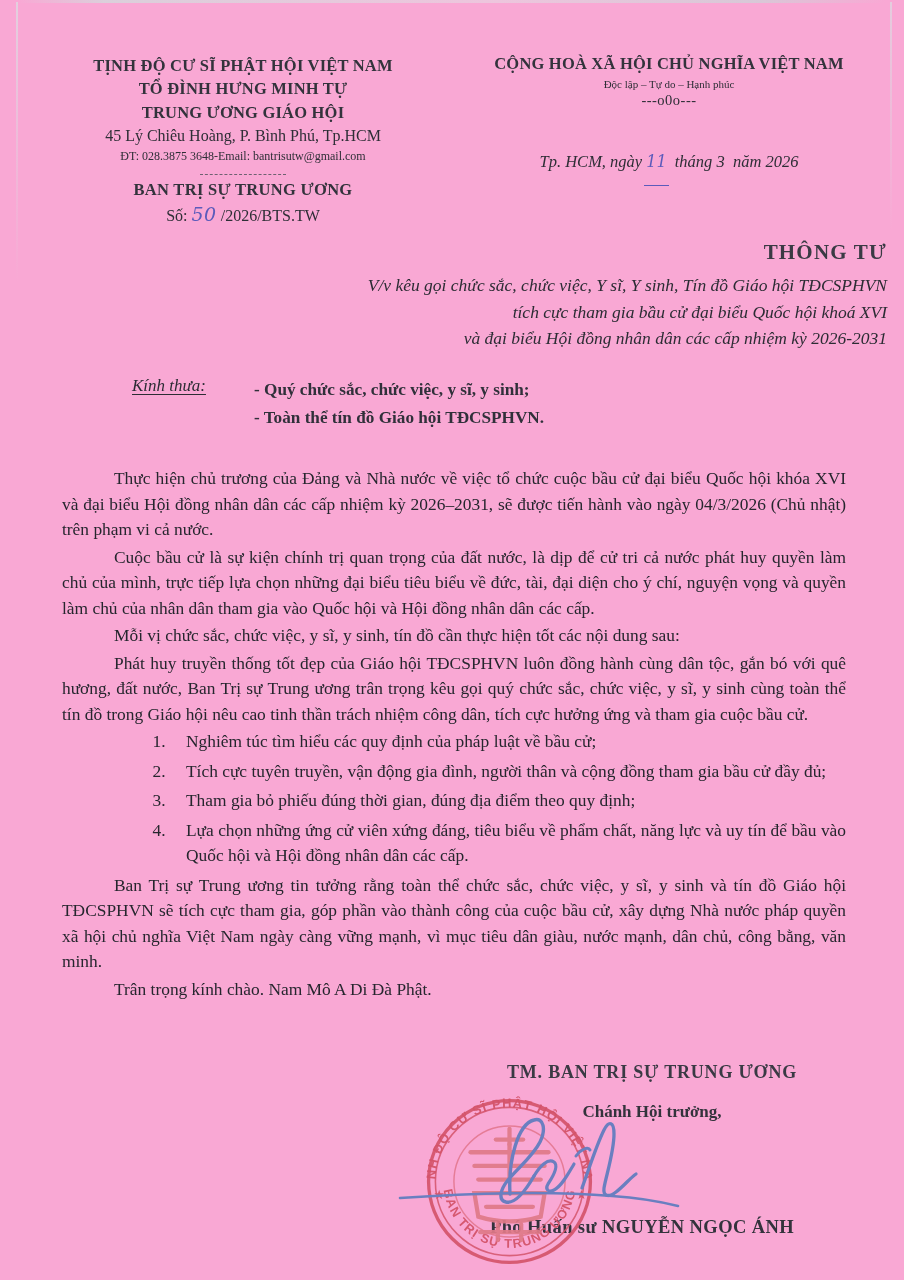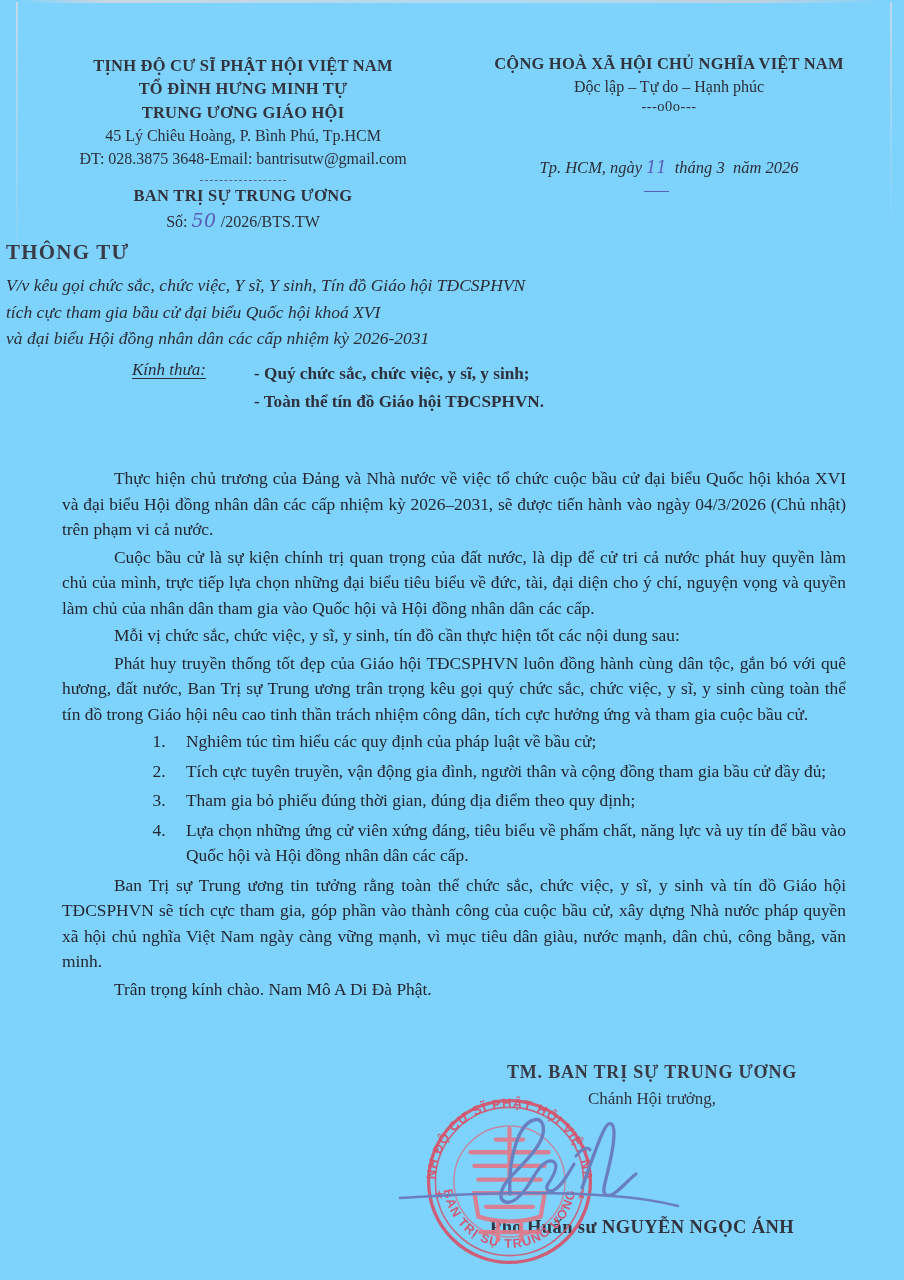--- a/index.html
+++ b/index.html
@@ -13,21 +13,21 @@
     height: 1280px;
     font-family: "Liberation Serif", "DejaVu Serif", serif;
     color: #2b2b33;
     position: relative;
     overflow: hidden;
   }
   .page {
     position: relative;
     width: 904px;
     height: 1280px;
-    background: #7dd3fc;
+    background: #f9a8d4;
   }
   
   .scan-edge-top {
     position: absolute; top: 0; left: 18px; right: 18px; height: 3px;
     background: linear-gradient(90deg, rgba(225,225,228,0) 0%, rgba(214,214,220,.85) 10%, rgba(226,226,230,.5) 55%, rgba(208,208,216,.8) 85%, rgba(240,240,242,0) 100%);
   }
   .scan-edge-left {
     position: absolute; top: 2px; left: 16px; width: 2px; height: 1276px;
     background: linear-gradient(180deg, rgba(220,220,226,.75), rgba(245,245,247,0) 22%);
   }
@@ -61,21 +61,21 @@
     letter-spacing: .2px;
     line-height: 1.42;
     color: #33333c;
   }
   .addr-line {
     font-size: 16px;
     line-height: 1.45;
     color: #2e2e36;
   }
   .contact-line {
-    font-size: 16px;
+    font-size: 12px;
     line-height: 1.5;
     color: #2e2e36;
   }
   .rule-dashed {
     width: 86px;
     margin: 9px auto 5px auto;
     border-top: 1.6px dashed #55555f;
     opacity: .85;
   }
   .dept-line {
@@ -99,21 +99,21 @@
     letter-spacing: .5px;
     padding: 0 4px;
   }
   .nation-line {
     font-weight: bold;
     font-size: 16.5px;
     letter-spacing: .2px;
     color: #33333c;
   }
   .motto-line {
-    font-size: 16px;
+    font-size: 11px;
     margin-top: 4px;
     color: #2e2e36;
   }
   .ooo-line {
     font-size: 14.5px;
     margin-top: 2px;
     letter-spacing: .5px;
     color: #2e2e36;
   }
   .date-line {
@@ -130,42 +130,42 @@
     color: #5b5bbb;
     border-bottom: 1.4px solid #5b5bbb;
     padding: 0 2px 14px 2px;
     margin: 0 2px;
   }
 
   
   .title-block {
     position: absolute;
     top: 240px;
-    left: 6px;
+    left: 16px;
     width: 871px;
-    text-align: left;
+    text-align: right;
   }
   .doc-title {
     font-weight: bold;
     font-size: 21px;
     letter-spacing: 1.2px;
     color: #3a3a44;
   }
   .subtitle {
     font-style: italic;
     font-size: 17.5px;
     line-height: 1.52;
     color: #2c2c34;
     margin-top: 7px;
   }
 
   
   .salutation {
     position: absolute;
-    top: 360px;
+    top: 376px;
     left: 132px;
     display: flex;
     align-items: flex-start;
   }
   .salutation-label {
     font-style: italic;
     font-size: 17px;
     text-decoration: underline;
     text-underline-offset: 3px;
     color: #2c2c34;
@@ -217,24 +217,24 @@
     width: 400px;
     text-align: center;
   }
   .sign-org {
     font-weight: bold;
     font-size: 18px;
     letter-spacing: .8px;
     color: #3a3a44;
   }
   .sign-role {
-    font-weight: normal;
+    font-weight: bold;
     font-size: 17px;
     color: #33333c;
-    margin-top: 6px;
+    margin-top: 19px;
   }
   .sign-name {
     font-weight: bold;
     font-size: 18.5px;
     letter-spacing: .4px;
     color: #33333c;
     position: absolute;
     top: 155px;
     left: -20px;
     width: 420px;

